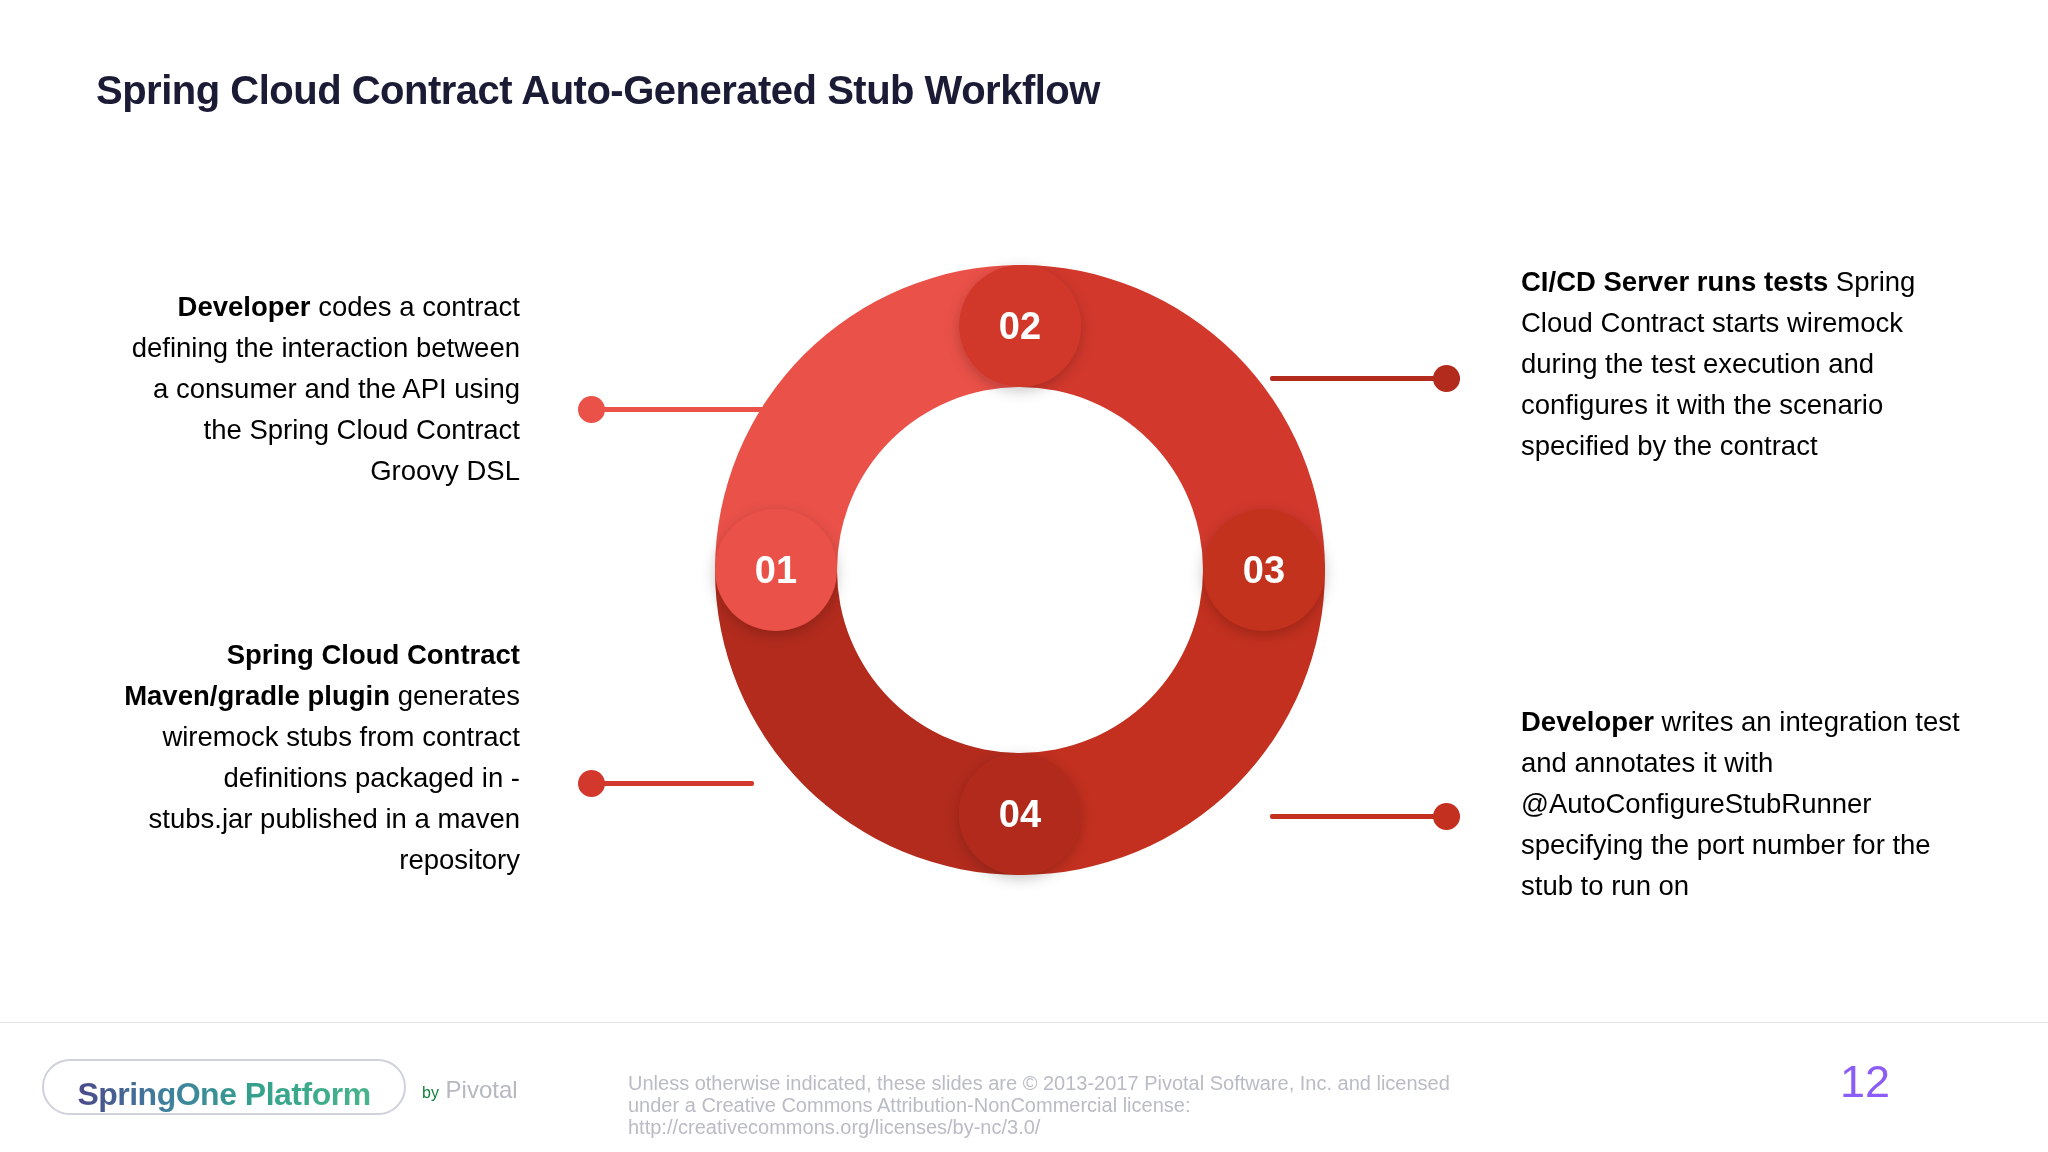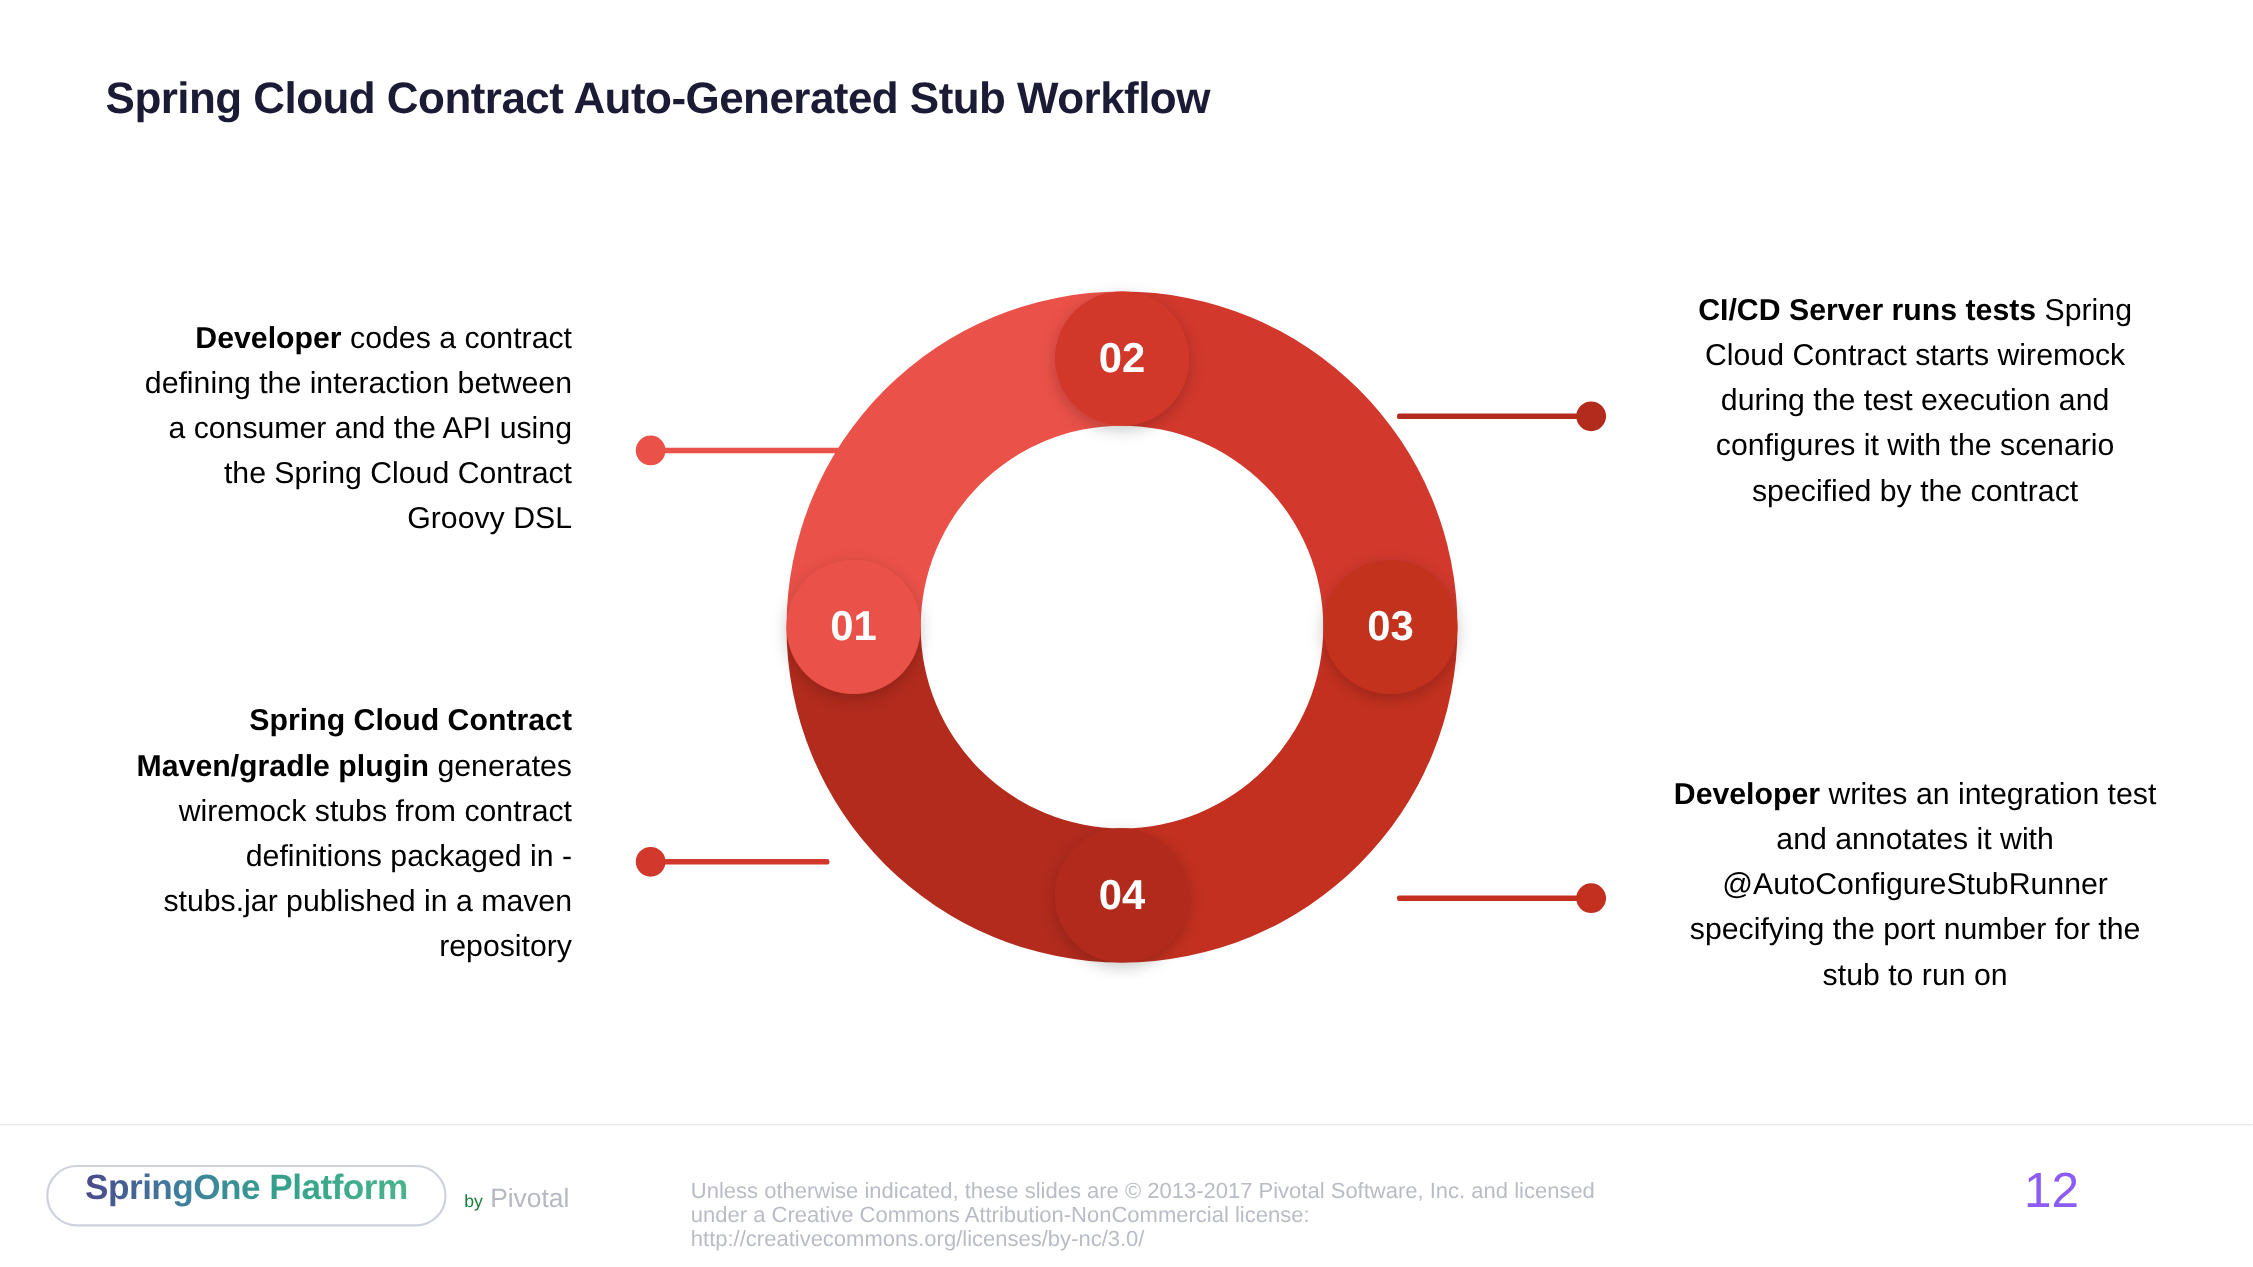--- a/index.html
+++ b/index.html
@@ -36,21 +36,21 @@
     color: #000000;
   }
   .txt .lead {
     font-weight: bold;
   }
   .txt-left {
     text-align: right;
     width: 400px;
   }
   .txt-right {
-    text-align: center;
+    text-align: left;
     width: 440px;
   }
 
   #block-developer-contract { left: 120px; top: 286px; }
   #block-maven-plugin      { left: 120px; top: 634px; }
   #block-cicd-server       { left: 1521px; top: 261px; }
   #block-developer-test    { left: 1521px; top: 701px; }
 
   
   .conn-line {
@@ -109,21 +109,21 @@
   #logo-springone {
     position: absolute;
     left: 42px;
     top: 1059px;
     width: 364px;
     height: 56px;
     border: 2px solid #cfd2dd;
     border-radius: 28px;
     box-sizing: border-box;
     display: flex;
-    align-items: flex-start;
+    align-items: flex-end;
     justify-content: center;
   }
   #logo-springone .wordmark {
     font-size: 32px;
     font-weight: bold;
     letter-spacing: -0.5px;
     background: linear-gradient(90deg, #4b4a8a 0%, #3f7f9e 30%, #34a28c 62%, #49b48b 100%);
     -webkit-background-clip: text;
     background-clip: text;
     color: transparent;

